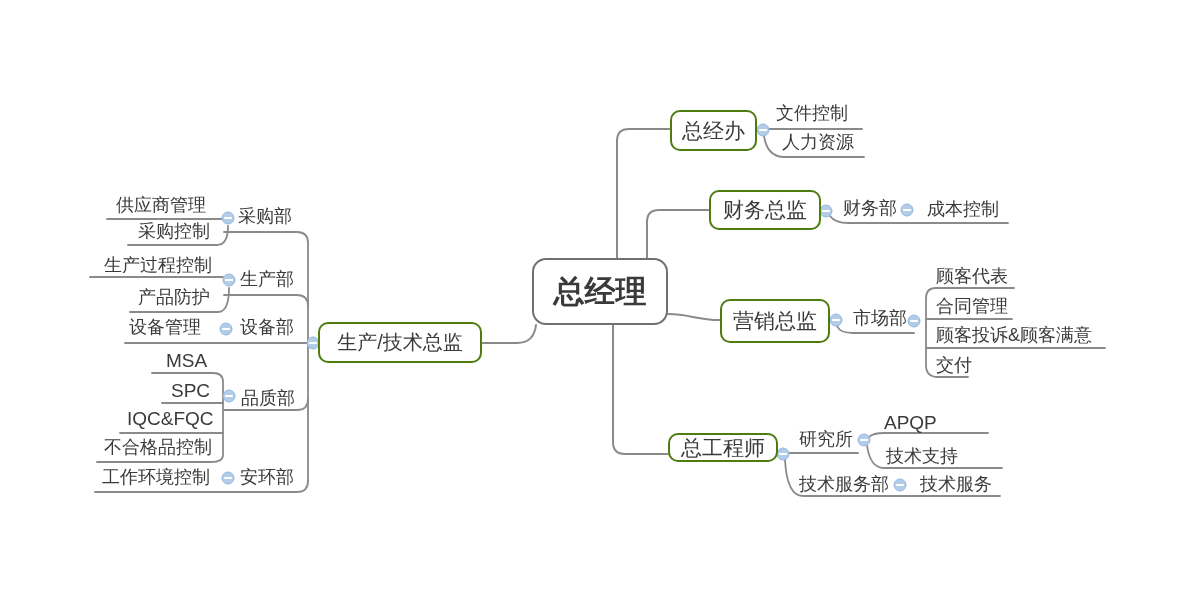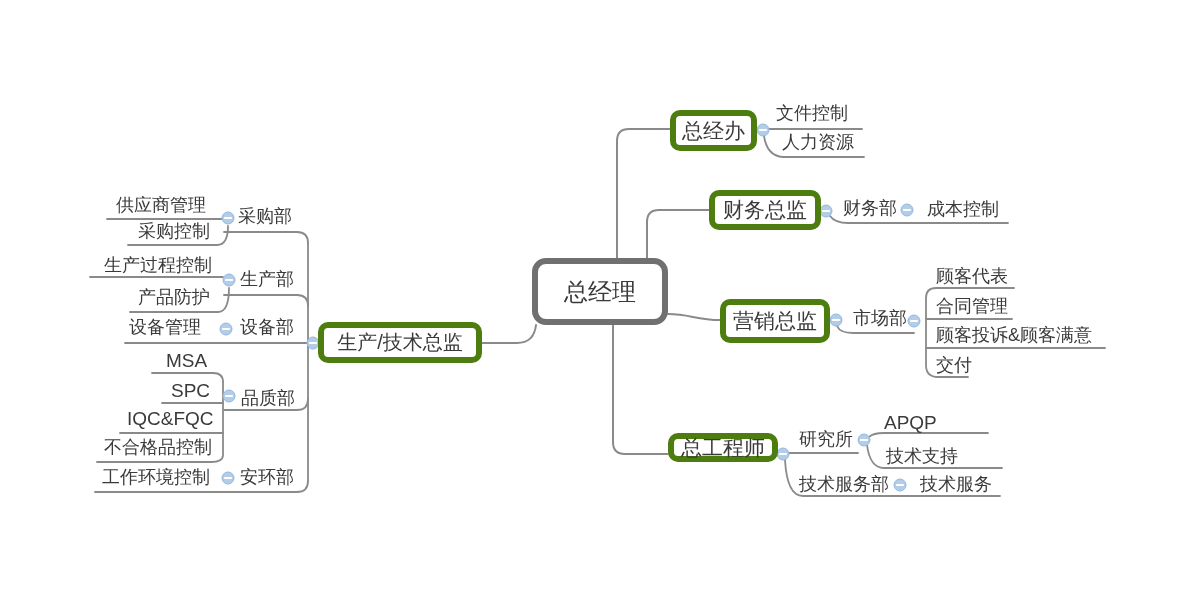--- a/index.html
+++ b/index.html
@@ -4,24 +4,24 @@
 <style>
   html,body{margin:0;padding:0;}
   body{
     width:1200px;height:600px;position:relative;background:#ffffff;
     font-family:"Liberation Sans","DejaVu Sans",sans-serif;
     overflow:hidden;
   }
   #canvas-lines{position:absolute;left:0;top:0;width:1200px;height:600px;}
   .box{
     position:absolute;display:flex;align-items:center;justify-content:center;
-    border:6px solid #4d7c0f;border-radius:10px;background:#ffffff;
+    border:2px solid #4d7c0f;border-radius:10px;background:#ffffff;
     color:#3a3a3a;font-size:21px;white-space:nowrap;box-sizing:border-box;
   }
-  .box.root{border-radius:14px;font-size:24px;font-weight:normal;border-color:#707070;}
+  .box.root{border-radius:14px;font-size:31px;font-weight:bold;border-color:#707070;}
   .topic{
     position:absolute;color:#3a3a3a;font-size:18px;line-height:1.05;
     white-space:nowrap;
   }
   .topic.latin{font-size:19px;}
   .connector{stroke:#8a8a8a;stroke-width:2;fill:none;stroke-linecap:round;}
   .underline{stroke:#8a8a8a;stroke-width:1.8;fill:none;stroke-linecap:round;}
   .collapse{fill:#b3cde9;stroke:#92b8e0;stroke-width:1;}
   .collapse-minus{stroke:#ffffff;stroke-width:1.8;stroke-linecap:round;}
 </style>

